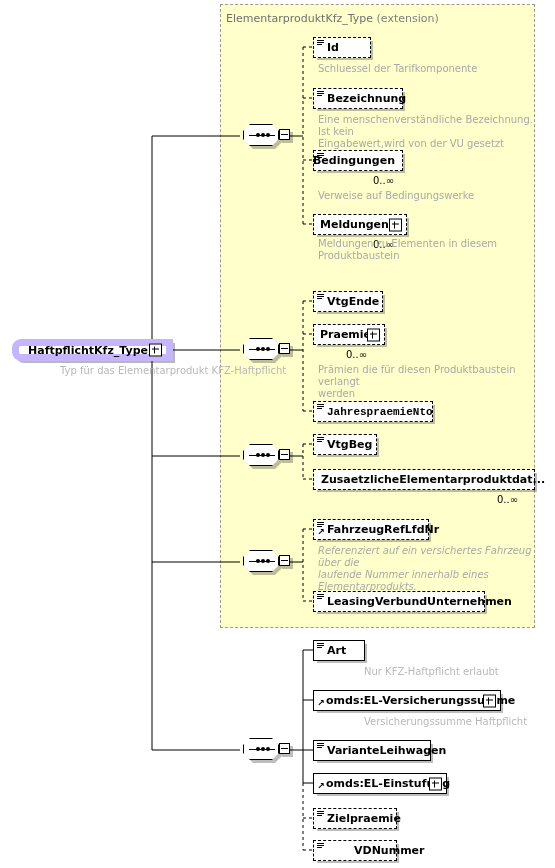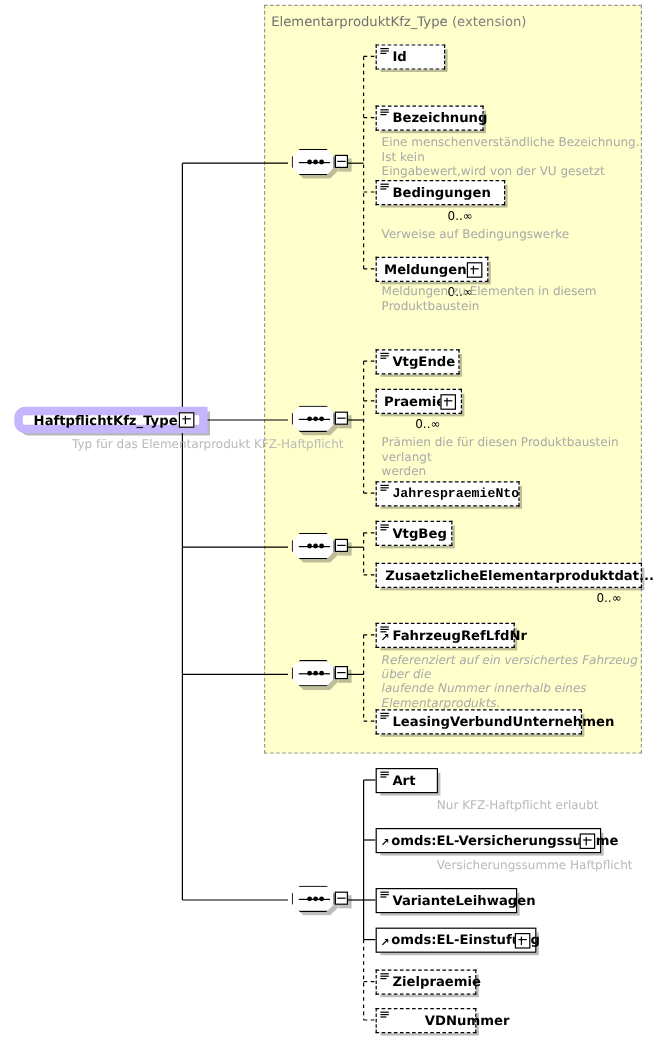--- a/index.html
+++ b/index.html
@@ -200,33 +200,34 @@
   </div>
 
   <div class="elbox opt" style="left:313px;top:37px;width:58px;">
     <span class="gl-lines">
         <i></i>
         <i></i>
         <i></i>
       </span>
     <span>Id</span>
   </div>
+  <div class="anno" style="left:318px;top:63px;width:215px;">Schluessel der Tarifkomponente</div>
 
   <div class="elbox opt" style="left:313px;top:88px;width:90px;">
     <span class="gl-lines">
         <i></i>
         <i></i>
         <i></i>
       </span>
     <span>Bezeichnung</span>
   </div>
   <div class="anno" style="left:318px;top:114px;width:215px;">Eine menschenverständliche Bezeichnung. Ist kein
 Eingabewert,wird von der VU gesetzt</div>
 
-  <div class="elbox opt" style="left:313px;top:150px;width:108px;">
+  <div class="elbox opt" style="left:313px;top:150px;width:90px;justify-content:flex-end;">
     <span class="gl-lines">
         <i></i>
         <i></i>
         <i></i>
       </span>
     <span>Bedingungen</span>
   </div>
   <div class="occ" style="left:373px;top:175px;">0..∞</div>
   <div class="anno" style="left:318px;top:190px;width:215px;">Verweise auf Bedingungswerke</div>
 

